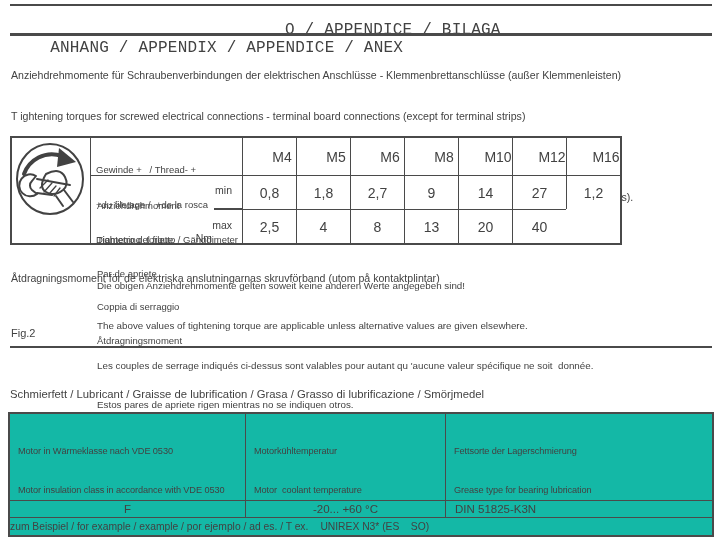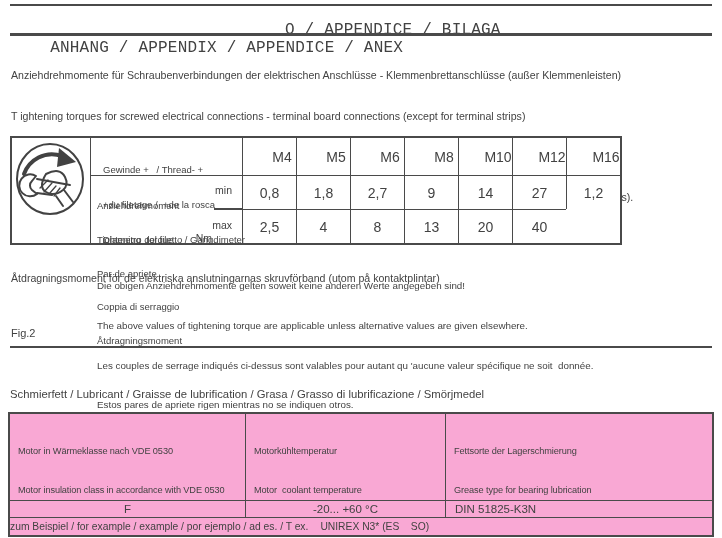--- a/index.html
+++ b/index.html
@@ -26,21 +26,21 @@
     display:grid;
     grid-template-columns:78px 152px repeat(7,54px);
     grid-template-rows:37px 34px 34px;
     border:2px solid var(--line);
     background:#fff;
   }
   .t1 .cell{ position:relative; }
   .t1 .bl{ border-left:1.5px solid var(--line); }
   .t1 .bt{ border-top:1.5px solid var(--line); }
   .t1 .icon-cell{ grid-row:1/4; grid-column:1; display:flex; align-items:flex-start; justify-content:center; }
-  .t1 .thread-cell{ grid-row:1; grid-column:2; font-size:9.5px; line-height:11.6px; padding:3px 0 0 12px; white-space:pre; }
+  .t1 .thread-cell{ grid-row:1; grid-column:2; font-size:9.5px; line-height:11.6px; padding:3px 0 0 5px; white-space:pre; }
   .t1 .size-cell{ display:flex; align-items:center; justify-content:center; font-size:14px;padding-left:25px; }
   .t1 .label-cell{ grid-row:2/4; grid-column:2; font-size:9.5px; line-height:11.2px; padding:2px 0 0 6px; white-space:pre; }
   .t1 .val-cell{ display:flex; align-items:center; justify-content:center; font-size:14px; }
   .t1 .minmax{ position:absolute; font-size:10.5px; }
   .t1 .min-lbl{ top:9px; right:10px; }
   .t1 .max-lbl{ top:44px; right:10px; }
   .t1 .nm-lbl{ top:25px; right:30px;margin-top:32px; }
   .t1 .nm-dash{ position:absolute; top:32px; right:0; width:28px; height:1.5px; background:var(--line); }
 
   .notes{ position:absolute; top:253px; left:97px; font-size:9.8px; line-height:13.2px; white-space:pre; }
@@ -49,21 +49,21 @@
 
   .title2{ position:absolute; top:388px; left:10px; font-size:11.3px; white-space:pre; }
 
   
   .t2{
     position:absolute; top:412px; left:8px;
     display:grid;
     grid-template-columns:235px 200px 267px;
     grid-template-rows:86px 17px 18px;
     border:2px solid var(--line);
-    background:#f9a8d4;
+    background:#14b8a6;
   }
   .t2 .bl{ border-left:1.5px solid var(--line); }
   .t2 .bt{ border-top:1.5px solid var(--line); }
   .t2 .desc{ font-size:9.2px; line-height:13px; padding:5px 0 0 8px; letter-spacing:-0.1px; white-space:pre; overflow:hidden; }
   .t2 .val{ display:flex; align-items:center; font-size:11.5px; white-space:pre; }
   .t2 .val-center{ justify-content:center; }
   .t2 .val-left{ justify-content:flex-start; padding-left:9px; }
   .t2 .example-row{
     grid-column:1/4; display:flex; align-items:center; 
     font-size:10.3px; white-space:pre;

